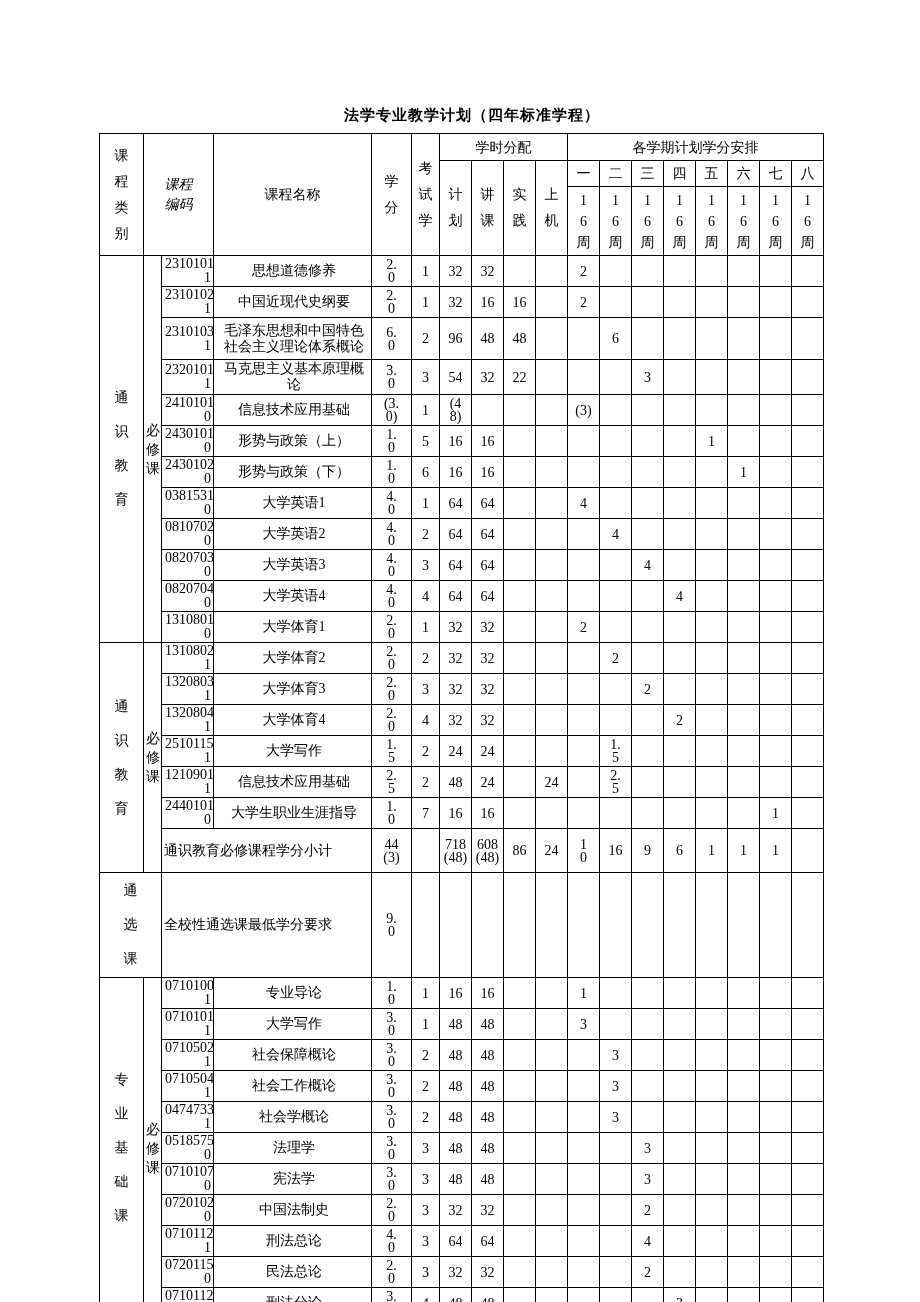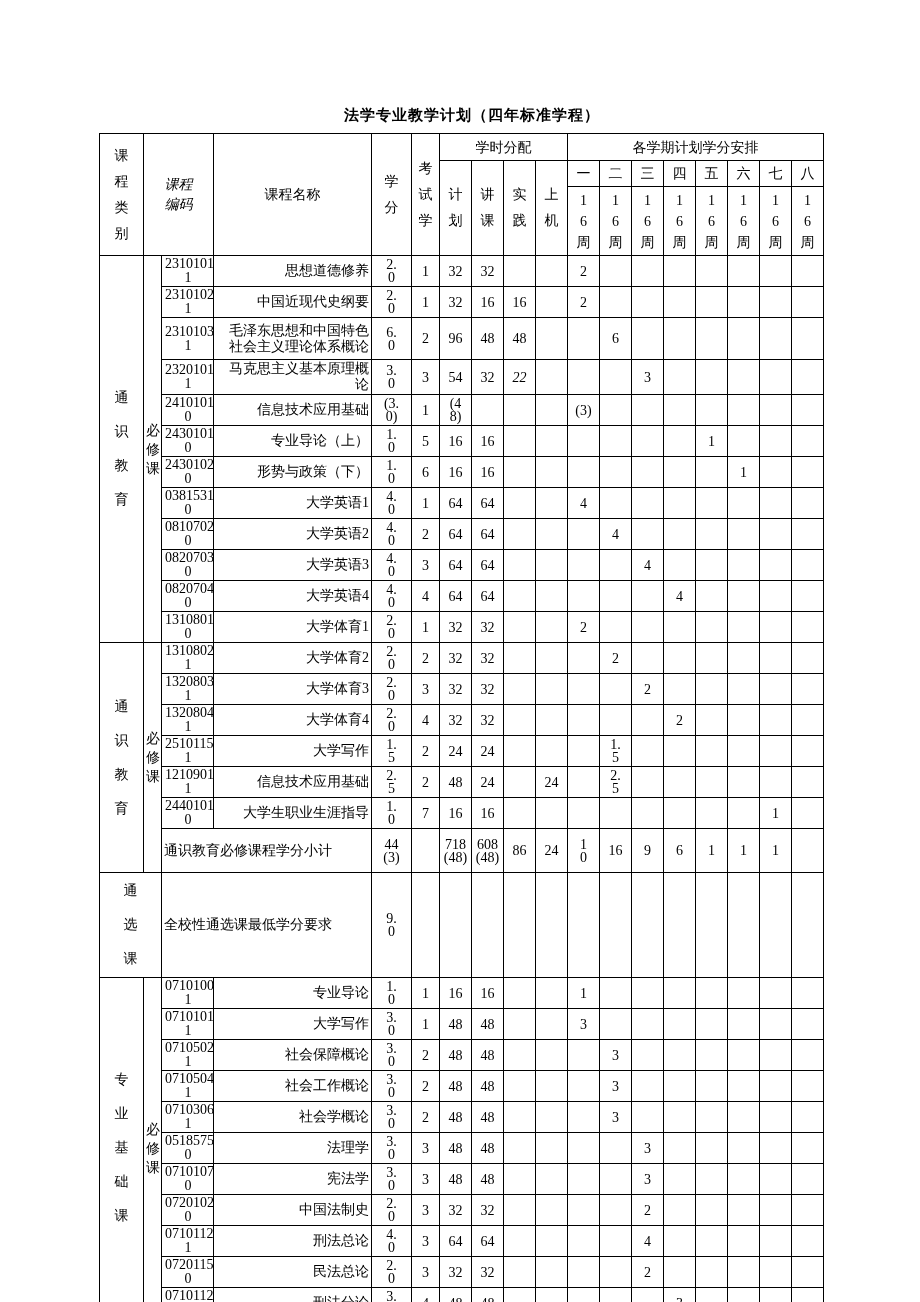--- a/index.html
+++ b/index.html
@@ -25,25 +25,25 @@
   }
   thead tr.r1 { height:27px; }
   thead tr.r2 { height:26px; }
   thead tr.r3 { height:69px; }
   tbody tr { height:28px; }
   .vh { line-height:26px; }       
   .h2l { line-height:20px;font-style:italic; }      
   .weeks { line-height:21px; }    
   td.catcell { line-height:34px; }
   td.subcell { line-height:19px; }
-  td.code { text-align:center; padding-left:3px; line-height:14px; }
-  td.name { text-align:right; padding-left:5px; line-height:16px; }
+  td.code { text-align:right; padding-left:3px; line-height:14px; }
+  td.name { text-align:center; padding-left:5px; line-height:16px; }
   td.mergedname { text-align:left; line-height:16px; }
   td.num { line-height:13px; }
-  .ital { font-style:italic; }
+  .ital { }
 </style>
 </head>
 <body>
 
 <div class="title">法学专业教学计划（四年标准学程）</div>
 
 <table>
   <colgroup>
     <col style="width:44px">
       <col style="width:18px">
@@ -231,21 +231,21 @@
         <td class="num"></td>
         <td class="num"></td>
         <td class="num"></td>
         <td class="num"></td>
         <td class="num"></td>
         <td class="num"></td>
       </tr>
       <tr>
         <td class="code">2430101
 0</td>
-        <td class="name">专业导论（上）</td>
+        <td class="name">形势与政策（上）</td>
         <td class="num">1.
 0</td>
         <td class="num">5</td>
         <td class="num">16</td>
         <td class="num">16</td>
         <td class="num"></td>
         <td class="num"></td>
         <td class="num"></td>
         <td class="num"></td>
         <td class="num"></td>
@@ -628,21 +628,21 @@
         <td class="num"></td>
         <td class="num">3</td>
         <td class="num"></td>
         <td class="num"></td>
         <td class="num"></td>
         <td class="num"></td>
         <td class="num"></td>
         <td class="num"></td>
       </tr>
       <tr>
-        <td class="code">0710306
+        <td class="code">0474733
 1</td>
         <td class="name">社会学概论</td>
         <td class="num">3.
 0</td>
         <td class="num">2</td>
         <td class="num">48</td>
         <td class="num">48</td>
         <td class="num"></td>
         <td class="num"></td>
         <td class="num"></td>

